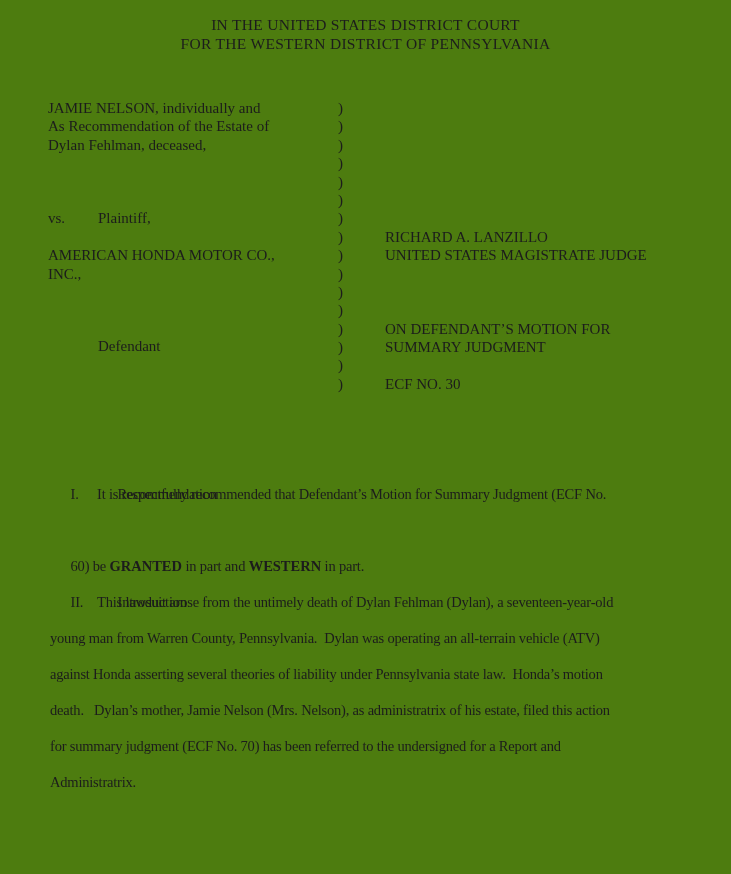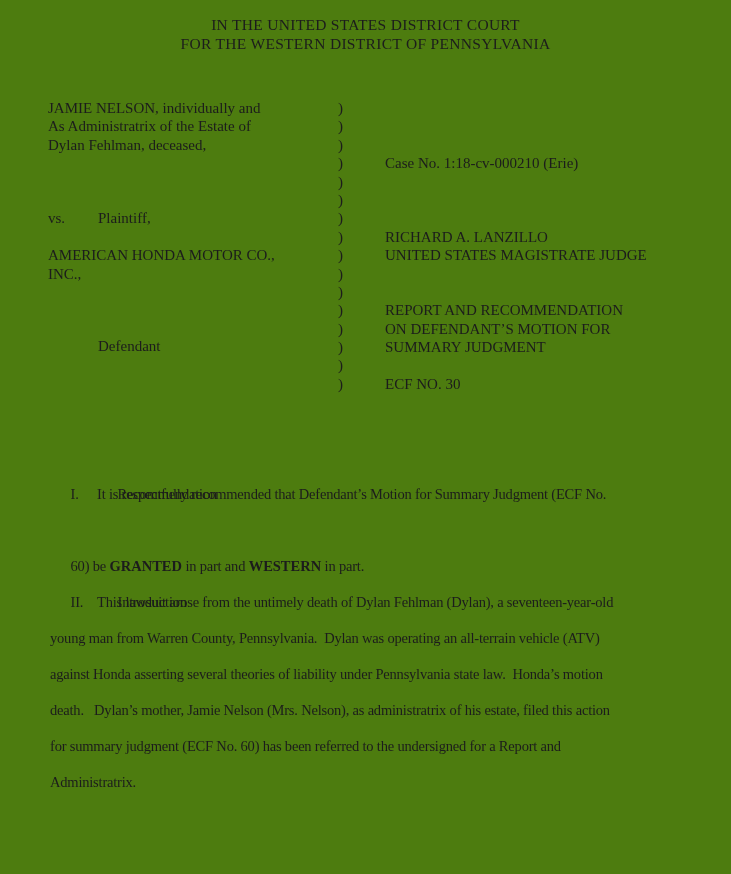--- a/index.html
+++ b/index.html
@@ -65,33 +65,32 @@
     <div>FOR THE WESTERN DISTRICT OF PENNSYLVANIA</div>
   </header>
 
   <section class="caption">
     <div class="cap-row">
       <span class="cap-left">JAMIE NELSON, individually and</span>
       <span class="cap-paren">)</span>
       <span class="cap-right"></span>
     </div>
     <div class="cap-row">
-      <span class="cap-left">As Administratrix of the Estate of</span>
+      <span class="cap-left">As Recommendation of the Estate of</span>
       <span class="cap-paren">)</span>
       <span class="cap-right"></span>
     </div>
     <div class="cap-row">
       <span class="cap-left">Dylan Fehlman, deceased,</span>
       <span class="cap-paren">)</span>
       <span class="cap-right"></span>
     </div>
     <div class="cap-row">
       <span class="cap-left"></span>
       <span class="cap-paren">)</span>
-      <span class="cap-right">Case No. 1:18-cv-000210 (Erie)</span>
     </div>
     <div class="cap-row">
       <span class="cap-left indent">Plaintiff,</span>
       <span class="cap-paren">)</span>
       <span class="cap-right"></span>
     </div>
     <div class="cap-row">
       <span class="cap-left"></span>
       <span class="cap-paren">)</span>
       <span class="cap-right"></span>
@@ -117,21 +116,20 @@
       <span class="cap-right"></span>
     </div>
     <div class="cap-row">
       <span class="cap-left"></span>
       <span class="cap-paren">)</span>
       <span class="cap-right"></span>
     </div>
     <div class="cap-row">
       <span class="cap-left indent">Defendant</span>
       <span class="cap-paren">)</span>
-      <span class="cap-right">REPORT AND RECOMMENDATION</span>
     </div>
     <div class="cap-row">
       <span class="cap-left"></span>
       <span class="cap-paren">)</span>
       <span class="cap-right">ON DEFENDANT’S MOTION FOR</span>
     </div>
     <div class="cap-row">
       <span class="cap-left"></span>
       <span class="cap-paren">)</span>
       <span class="cap-right">SUMMARY JUDGMENT</span>
@@ -156,17 +154,17 @@
     <div class="line">
       <span>60) be </span><span class="b">GRANTED</span><span> in part and </span><span class="b">WESTERN</span><span> in part.</span>
     </div>
     <div class="line">
       <span class="roman">II.</span><span>Introduction</span>
     </div>
     <div class="line indent1">This lawsuit arose from the untimely death of Dylan Fehlman (Dylan), a seventeen-year-old</div>
     <div class="line">young man from Warren County, Pennsylvania.  Dylan was operating an all-terrain vehicle (ATV)</div>
     <div class="line">against Honda asserting several theories of liability under Pennsylvania state law.  Honda’s motion</div>
     <div class="line">death.   Dylan’s mother, Jamie Nelson (Mrs. Nelson), as administratrix of his estate, filed this action</div>
-    <div class="line">for summary judgment (ECF No. 60) has been referred to the undersigned for a Report and</div>
+    <div class="line">for summary judgment (ECF No. 70) has been referred to the undersigned for a Report and</div>
     <div class="line">Administratrix.</div>
   </main>
 
 </div>
 
 </body></html>

